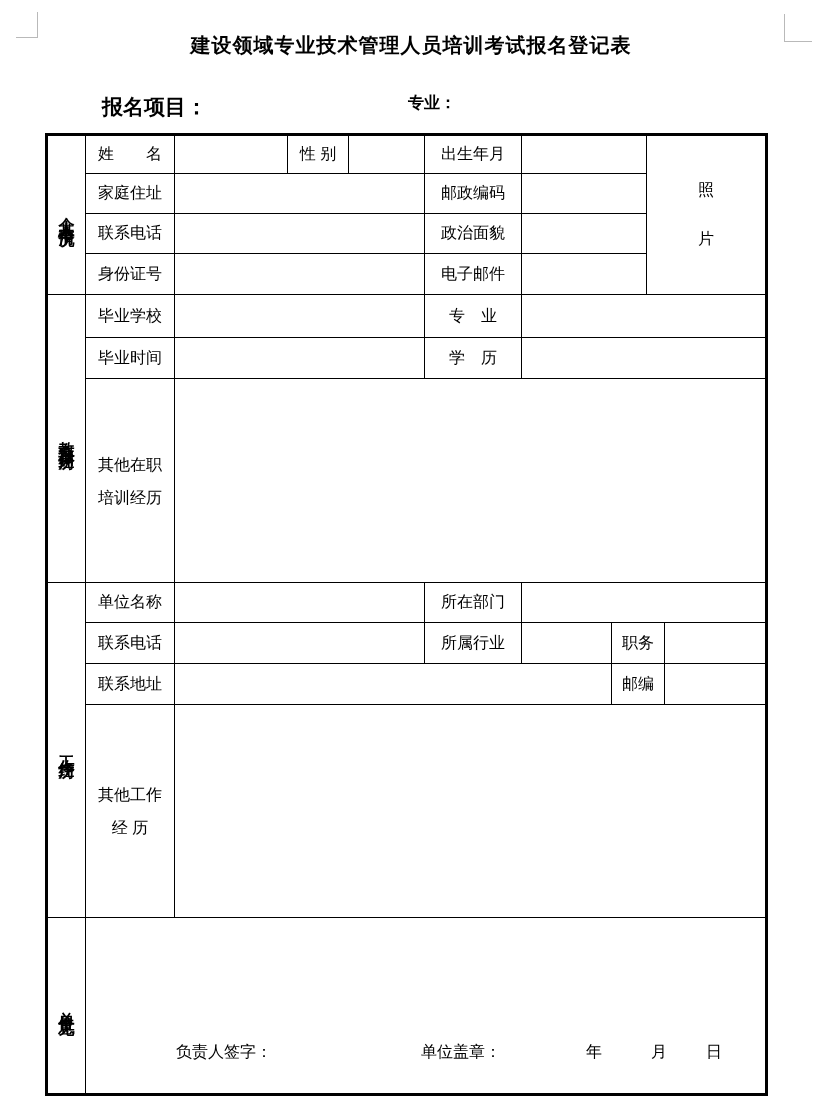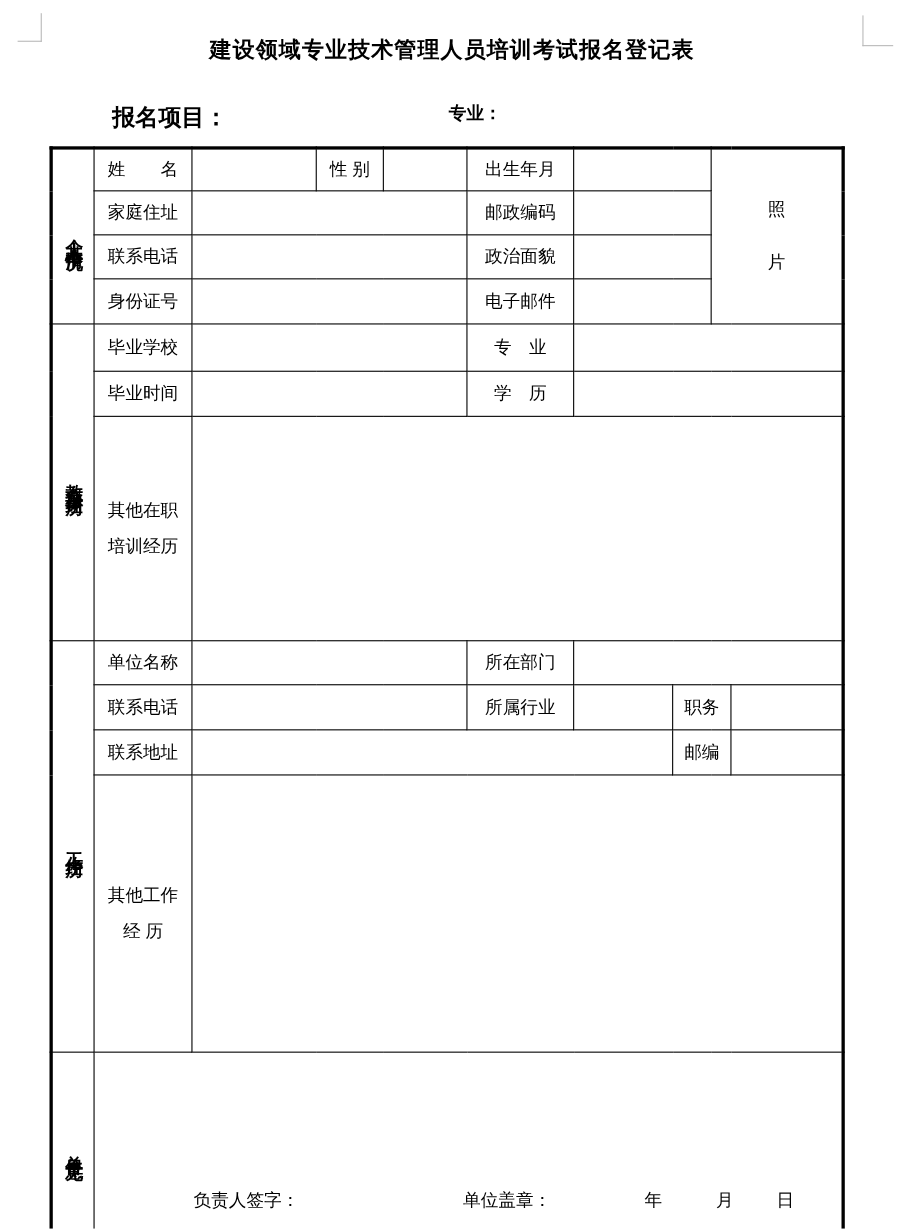--- a/index.html
+++ b/index.html
@@ -68,21 +68,21 @@
   }
   .sign-label   { margin-left: 90px;  white-space: nowrap; }
   .seal-label   { margin-left: 149px; white-space: nowrap; }
   .year-label   { margin-left: 85px; }
   .month-label  { margin-left: 49px; }
   .day-label    { margin-left: 39px; }
 
   
   .r1 { height: 39px; padding-left: 20px; } .r2 { height: 40px; padding-left: 20px; } .r3 { height: 40px; } .r4 { height: 41px; }
   .r5 { height: 43px; } .r6 { height: 41px; padding-left: 41px; } .r7 { height: 204px; }
-  .r8 { height: 40px; } .r9 { height: 41px; } .r10 { height: 41px; } .r11 { height: 252px; }
+  .r8 { height: 40px; } .r9 { height: 41px; } .r10 { height: 41px; } .r11 { height: 213px; }
   .r12 { height: 177px; }
 </style>
 </head>
 <body>
 
 <div class="page">
 
   <div class="crop-tl"></div>
   <div class="crop-tr"></div>
 

